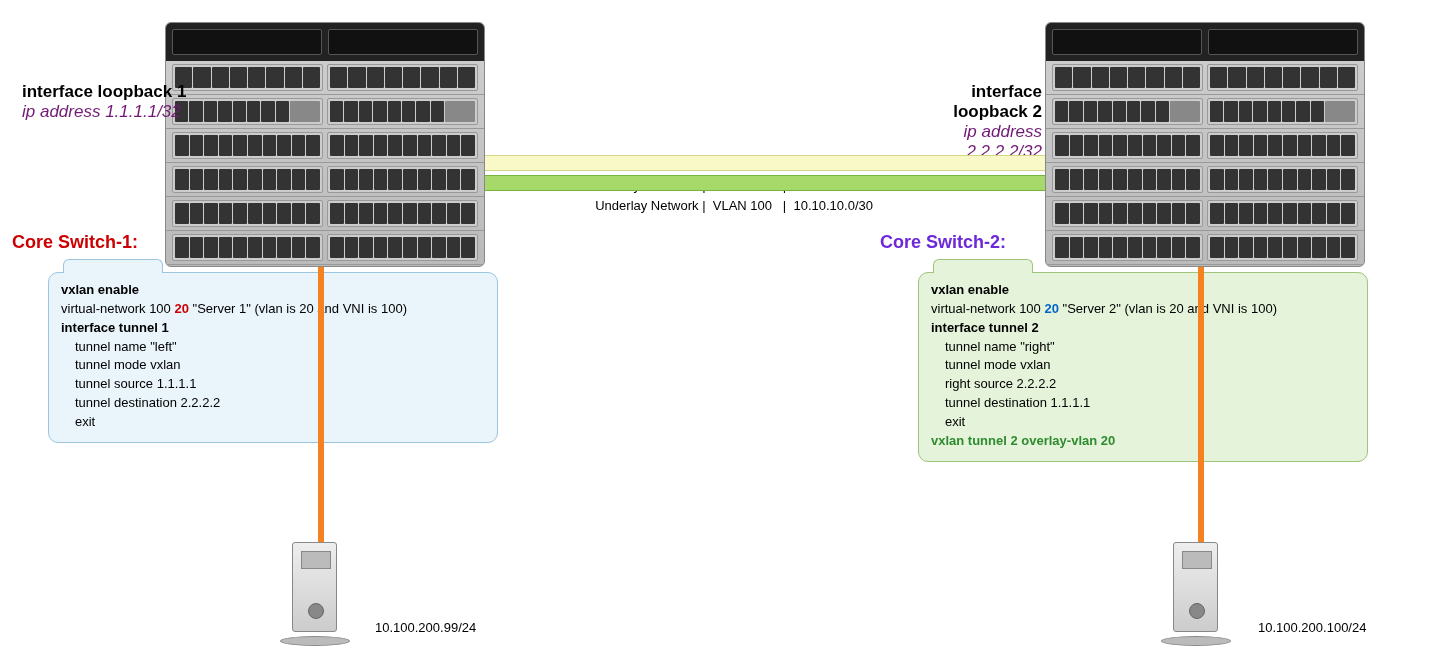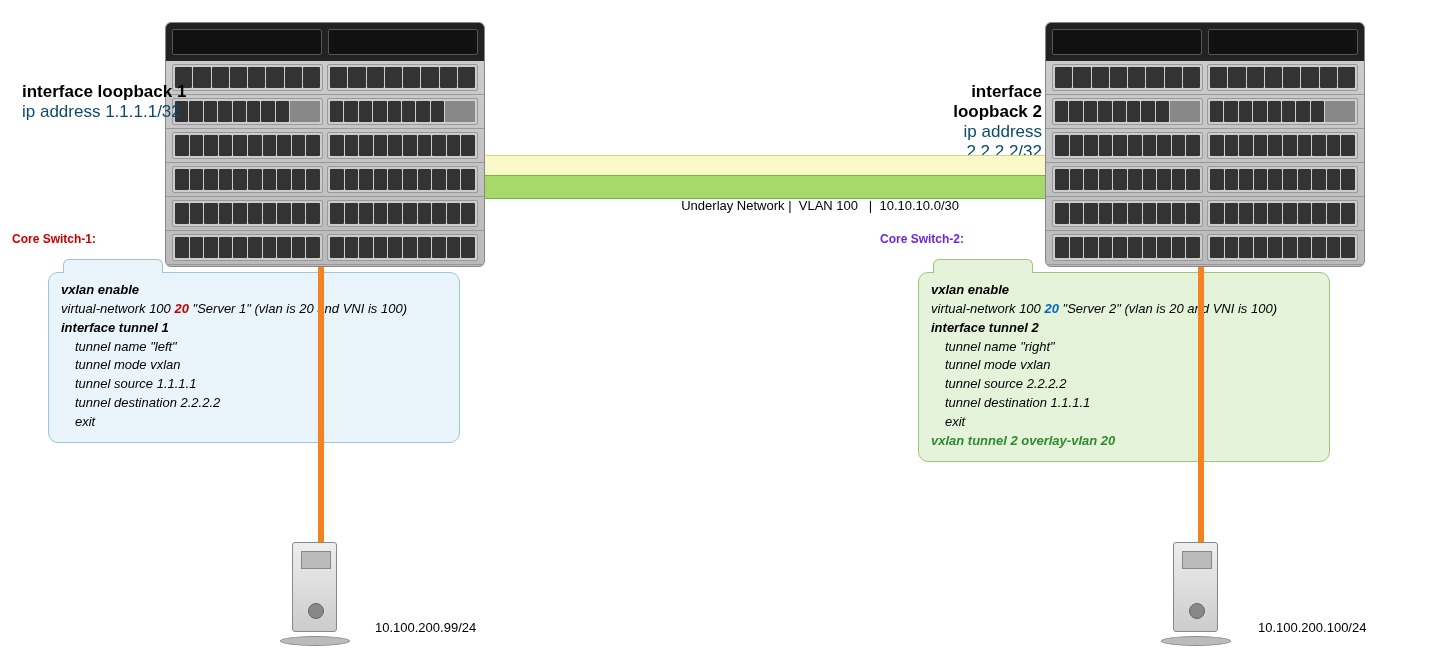--- a/index.html
+++ b/index.html
@@ -61,56 +61,54 @@
   .switch-row .sfp {
     flex: 0 0 30px;
     background: #888;
     border-radius: 1px;
   }
   .loopback-label {
     position: absolute;
     font-size: 17px;
   }
   .loopback-label .line1 { font-weight: bold; }
-  .loopback-label .line2 { color: #0c4a6e; }
+  .loopback-label .line2 { color: #701a75; font-style: italic; }
   .core-label {
     position: absolute;
     font-weight: bold;
-    font-size: 12px;
+    font-size: 18px;
   }
   .core-label.c1 { color: #cc0000; }
   .core-label.c2 { color: #6d28d9; }
   .link-bar {
     position: absolute;
-    height: 24px;
+    height: 16px;
     line-height: 20px;
     font-size: 13px;
     padding-left: 8px;
     white-space: pre;
-    text-align: center;
   }
   .link-bar.overlay {
     background: #f9f9c8;
     border-top: 1px solid #d6d68a;
     border-bottom: 1px solid #d6d68a;
   }
   .link-bar.underlay {
     background: #a6d96a;
     border-top: 1px solid #78b33a;
     border-bottom: 1px solid #78b33a;
   }
   .config-box {
     position: absolute;
-    width: 412px;
+    width: 450px;
     border: 1px solid #888;
     border-radius: 10px;
     padding: 8px 12px 10px 12px;
     font-size: 13px;
     line-height: 1.45;
-    font-style: italic;
   }
   .config-box.blue { background: #eaf4fb; border-color: #9cc5e0; }
   .config-box.green { background: #e4f3d9; border-color: #9ec57a; }
   .config-box .tab {
     position: absolute;
     top: -14px;
     left: 14px;
     width: 100px;
     height: 14px;
     background: inherit;
@@ -528,21 +526,21 @@
 
 <div class="config-box green" style="left:918px; top:272px;">
   <div class="tab"></div>
   <div class="bold">vxlan enable</div>
   <div>
     <span>virtual-network 100 </span><span class="blue-inline">20</span><span> "Server 2" (vlan is 20 and VNI is 100)</span>
   </div>
   <div class="bold">interface tunnel 2</div>
   <div class="indent">tunnel name "right"</div>
   <div class="indent">tunnel mode vxlan</div>
-  <div class="indent">tunnel source 2.2.2.2</div>
+  <div class="indent">right source 2.2.2.2</div>
   <div class="indent">tunnel destination 1.1.1.1</div>
   <div class="indent">exit</div>
   <div class="green-line">vxlan tunnel 2 overlay-vlan 20</div>
 </div>
 
 <div class="conn" style="left:318px; top:267px; height:280px;"></div>
 <div class="conn" style="left:1198px; top:267px; height:280px;"></div>
 
 <div class="server" style="left:272px; top:542px;">
   <div class="base"></div>

